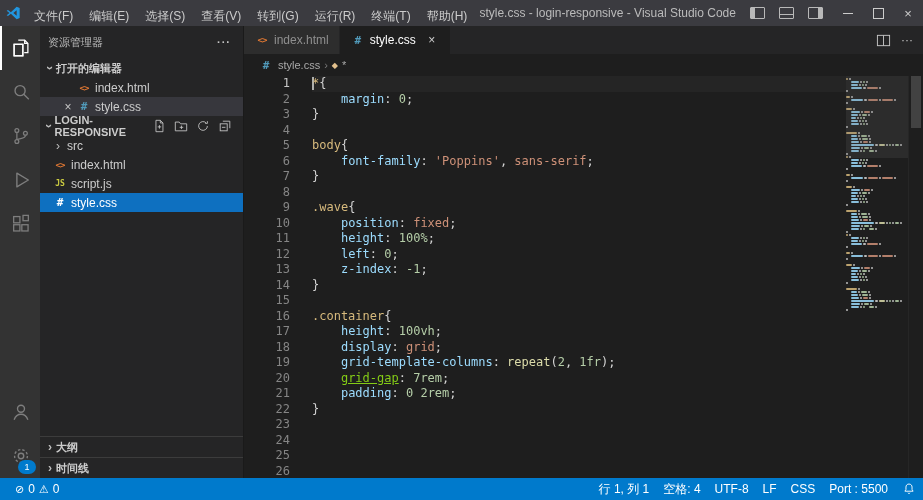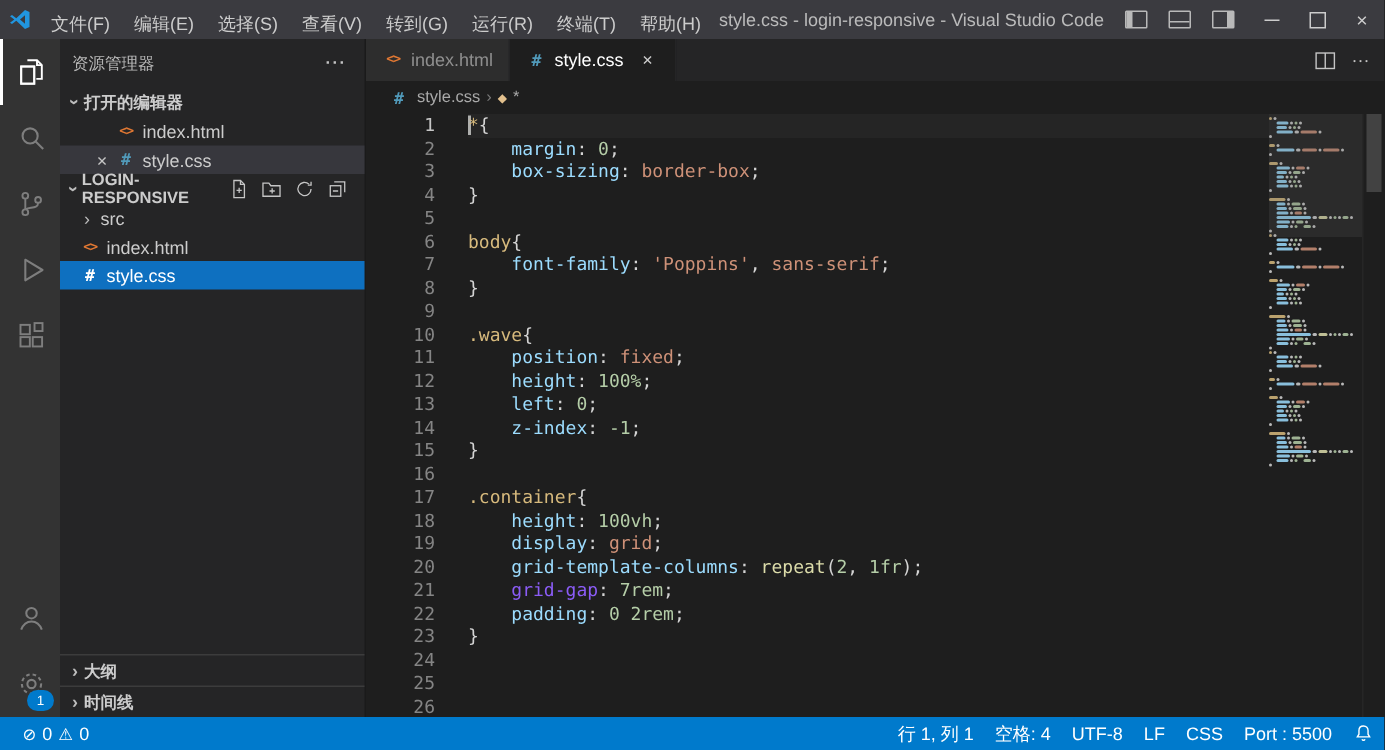--- a/index.html
+++ b/index.html
@@ -255,20 +255,24 @@
         </span>
       </div>
       <div>
           <div class="row tree-row">
             <span class="chev">›</span>
             <span class="label">src</span>
           </div>
           <div class="row tree-row">
             <span class="fi fi-html">&lt;&gt;</span>
             <span class="label">index.html</span>
+          </div>
+          <div class="row tree-row">
+            <span class="fi fi-js">JS</span>
+            <span class="label">script.js</span>
           </div>
           <div class="row tree-row selected">
             <span class="fi fi-css">#</span>
             <span class="label">style.css</span>
           </div>
         </div>
 
       <div class="sb-bottom">
         <div class="section-head sb-section">
           <span class="chev">›</span>
@@ -338,39 +342,38 @@
             <div class="line-num">21</div>
             <div class="line-num">22</div>
             <div class="line-num">23</div>
             <div class="line-num">24</div>
             <div class="line-num">25</div>
             <div class="line-num">26</div>
           </div>
         <div class="code">
             <div class="code-line current"><span class="cursor"></span><span style="color: rgb(215, 186, 125);">*</span><span style="color: rgb(212, 212, 212);">{</span></div>
             <div class="code-line"><span style="color: rgb(212, 212, 212);">    </span><span style="color: rgb(156, 220, 254);">margin</span><span style="color: rgb(212, 212, 212);">: </span><span style="color: rgb(181, 206, 168);">0</span><span style="color: rgb(212, 212, 212);">;</span></div>
-            <div class="code-line"><span style="color: rgb(212, 212, 212);">    </span><span style="color: rgb(156, 220, 254);">box-sizing</span><span style="color: rgb(212, 212, 212);">: </span><span style="color: rgb(206, 145, 120);">border-box</span><span style="color: rgb(212, 212, 212);">;</span></div>
             <div class="code-line"><span style="color: rgb(212, 212, 212);">}</span></div>
             <div class="code-line"></div>
             <div class="code-line"><span style="color: rgb(215, 186, 125);">body</span><span style="color: rgb(212, 212, 212);">{</span></div>
             <div class="code-line"><span style="color: rgb(212, 212, 212);">    </span><span style="color: rgb(156, 220, 254);">font-family</span><span style="color: rgb(212, 212, 212);">: </span><span style="color: rgb(206, 145, 120);">'Poppins'</span><span style="color: rgb(212, 212, 212);">, </span><span style="color: rgb(206, 145, 120);">sans-serif</span><span style="color: rgb(212, 212, 212);">;</span></div>
             <div class="code-line"><span style="color: rgb(212, 212, 212);">}</span></div>
             <div class="code-line"></div>
             <div class="code-line"><span style="color: rgb(215, 186, 125);">.wave</span><span style="color: rgb(212, 212, 212);">{</span></div>
             <div class="code-line"><span style="color: rgb(212, 212, 212);">    </span><span style="color: rgb(156, 220, 254);">position</span><span style="color: rgb(212, 212, 212);">: </span><span style="color: rgb(206, 145, 120);">fixed</span><span style="color: rgb(212, 212, 212);">;</span></div>
             <div class="code-line"><span style="color: rgb(212, 212, 212);">    </span><span style="color: rgb(156, 220, 254);">height</span><span style="color: rgb(212, 212, 212);">: </span><span style="color: rgb(181, 206, 168);">100%</span><span style="color: rgb(212, 212, 212);">;</span></div>
             <div class="code-line"><span style="color: rgb(212, 212, 212);">    </span><span style="color: rgb(156, 220, 254);">left</span><span style="color: rgb(212, 212, 212);">: </span><span style="color: rgb(181, 206, 168);">0</span><span style="color: rgb(212, 212, 212);">;</span></div>
             <div class="code-line"><span style="color: rgb(212, 212, 212);">    </span><span style="color: rgb(156, 220, 254);">z-index</span><span style="color: rgb(212, 212, 212);">: </span><span style="color: rgb(181, 206, 168);">-1</span><span style="color: rgb(212, 212, 212);">;</span></div>
             <div class="code-line"><span style="color: rgb(212, 212, 212);">}</span></div>
             <div class="code-line"></div>
             <div class="code-line"><span style="color: rgb(215, 186, 125);">.container</span><span style="color: rgb(212, 212, 212);">{</span></div>
             <div class="code-line"><span style="color: rgb(212, 212, 212);">    </span><span style="color: rgb(156, 220, 254);">height</span><span style="color: rgb(212, 212, 212);">: </span><span style="color: rgb(181, 206, 168);">100vh</span><span style="color: rgb(212, 212, 212);">;</span></div>
             <div class="code-line"><span style="color: rgb(212, 212, 212);">    </span><span style="color: rgb(156, 220, 254);">display</span><span style="color: rgb(212, 212, 212);">: </span><span style="color: rgb(206, 145, 120);">grid</span><span style="color: rgb(212, 212, 212);">;</span></div>
             <div class="code-line"><span style="color: rgb(212, 212, 212);">    </span><span style="color: rgb(156, 220, 254);">grid-template-columns</span><span style="color: rgb(212, 212, 212);">: </span><span style="color: rgb(220, 220, 170);">repeat</span><span style="color: rgb(212, 212, 212);">(</span><span style="color: rgb(181, 206, 168);">2</span><span style="color: rgb(212, 212, 212);">, </span><span style="color: rgb(181, 206, 168);">1fr</span><span style="color: rgb(212, 212, 212);">);</span></div>
-            <div class="code-line"><span style="color: rgb(212, 212, 212);">    </span><span style="color: #8b5cf6;">grid-gap</span><span style="color: rgb(212, 212, 212);">: </span><span style="color: rgb(181, 206, 168);">7rem</span><span style="color: rgb(212, 212, 212);">;</span></div>
+            <div class="code-line"><span style="color: rgb(212, 212, 212);">    </span><span style="color: #84cc16; text-decoration: underline;">grid-gap</span><span style="color: rgb(212, 212, 212);">: </span><span style="color: rgb(181, 206, 168);">7rem</span><span style="color: rgb(212, 212, 212);">;</span></div>
             <div class="code-line"><span style="color: rgb(212, 212, 212);">    </span><span style="color: rgb(156, 220, 254);">padding</span><span style="color: rgb(212, 212, 212);">: </span><span style="color: rgb(181, 206, 168);">0</span><span style="color: rgb(212, 212, 212);"> </span><span style="color: rgb(181, 206, 168);">2rem</span><span style="color: rgb(212, 212, 212);">;</span></div>
             <div class="code-line"><span style="color: rgb(212, 212, 212);">}</span></div>
           </div>
         <div class="minimap">
           <div class="mm-slider"></div>
           <div>
               <div class="mm-line">
                 <span style="width: 2px; background: rgb(215, 186, 125);"></span>
                 <span style="width: 2px; background: rgb(212, 212, 212);"></span>
               </div>

